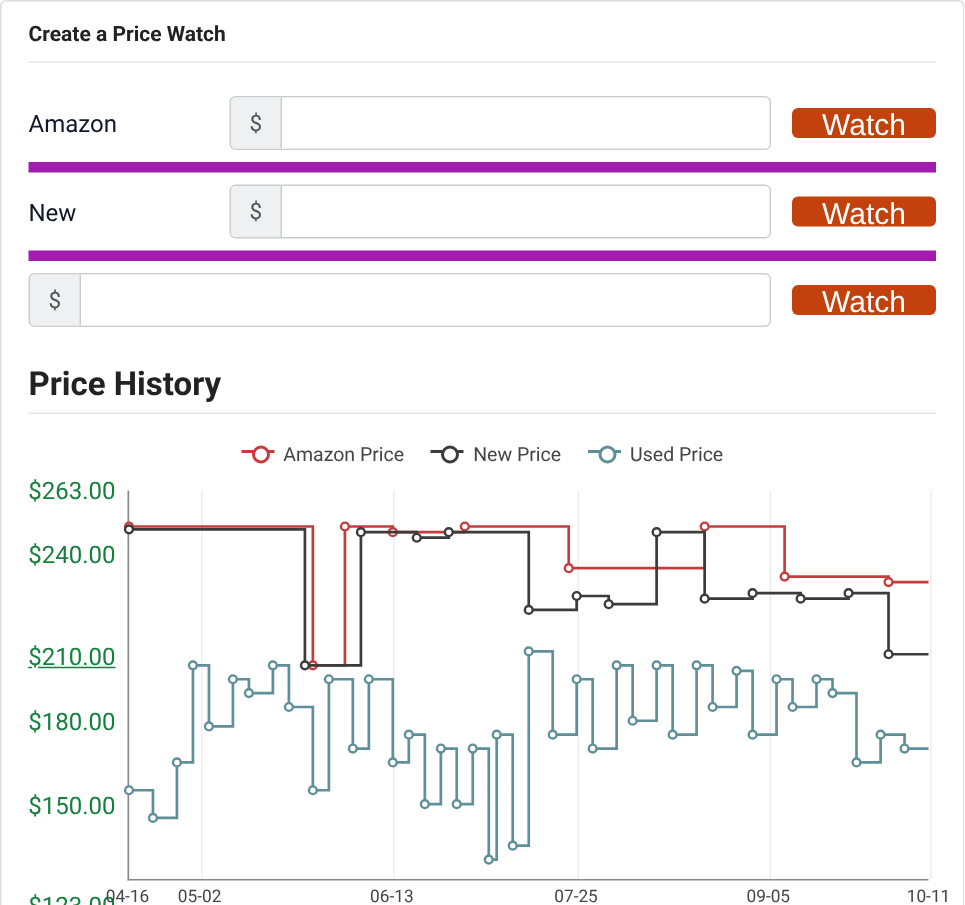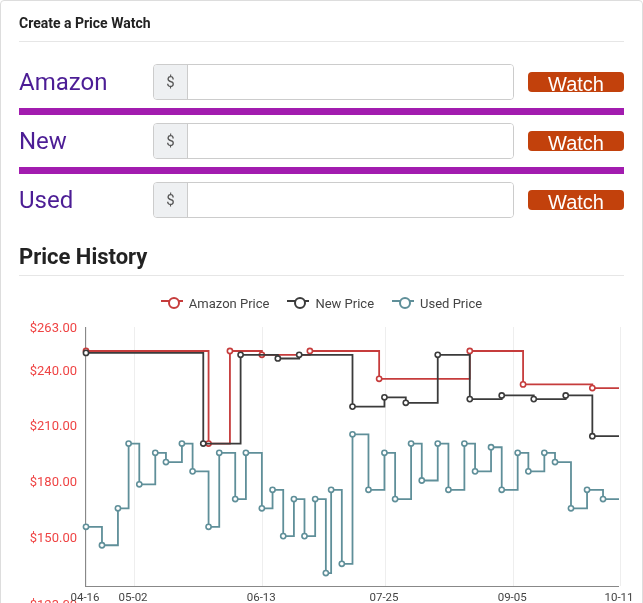--- a/index.html
+++ b/index.html
@@ -24,22 +24,22 @@
   .hr { border-top: 1px solid #e6e6e6; margin: 4px 0 14px 0; }
   .watch-row {
     display: flex;
     align-items: center;
     gap: 14px;
     padding: 8px 0;
   }
   .watch-row + .watch-row { border-top: 7px solid #a21caf; }
   .watch-label {
     width: 120px;
-    color: #4c1d95;
-    font-size: 24px;
+    color: #0f172a;
+    font-size: 16px;
   }
   .input-group {
     flex: 1;
     display: flex;
     align-items: stretch;
     height: 36px;
     border: 1px solid #ccc;
     border-radius: 4px;
     overflow: hidden;
     background: #fff;
@@ -100,21 +100,21 @@
     content: ""; position: absolute; left: 0; right: 0; top: 4px; height: 2px;
     background: currentColor;
   }
   .legend-swatch::after {
     content: ""; position: absolute; left: 7px; top: 1px; width: 8px; height: 8px;
     border: 2px solid currentColor; border-radius: 50%; background: #fff;
   }
   .y-ticks { position: absolute; left: 0; top: 0; bottom: 30px; width: 62px; }
   .y-tick {
     position: absolute; right: 4px; transform: translateY(-50%);
-    font-size: 13px; color: #ef4444; font-variant-numeric: tabular-nums;
+    font-size: 16px; color: #15803d; font-variant-numeric: tabular-nums;
   }
   .plot {
     position: absolute; left: 66px; right: 0; top: 0; bottom: 30px;
     border-left: 1px solid #888; border-bottom: 1px solid #888;
   }
   .grid-v { position: absolute; top: 0; bottom: 0; width: 1px; background: #eee; }
   .x-ticks { position: absolute; left: 66px; right: 0; bottom: 0; height: 28px; }
   .x-tick {
     position: absolute; top: 2px; transform: translateX(-50%);
     text-align: center; font-size: 11.5px; color: #444; line-height: 1.15;
@@ -142,21 +142,20 @@
       </div>
       <div class="watch-row">
         <div class="watch-label">New</div>
         <div class="input-group">
           <div class="input-prefix">$</div>
           <input class="input-field" value="" style="">
         </div>
         <button class="watch-btn">Watch</button>
       </div>
       <div class="watch-row">
-        <div class="watch-label">Used</div>
         <div class="input-group">
           <div class="input-prefix">$</div>
           <input class="input-field" value="" style="">
         </div>
         <button class="watch-btn">Watch</button>
       </div>
     </div>
 
   <h3 class="history-title">Price History</h3>
   <div class="hr"></div>
@@ -173,21 +172,21 @@
     <span class="legend-item">
       <span class="legend-swatch" style="color:#5f8f99"></span>
       <span>Used Price</span>
     </span>
   </div>
 
   <div class="chart-wrap">
     <div class="y-ticks" id="y-ticks">
         <div class="y-tick" style="top: 0px;">$263.00</div>
         <div class="y-tick" style="top: 42.7143px;">$240.00</div>
-        <div class="y-tick" style="top: 98px;">$210.00</div>
+        <div class="y-tick" style="top: 111px; text-decoration: underline;">$210.00</div>
         <div class="y-tick" style="top: 154.143px;">$180.00</div>
         <div class="y-tick" style="top: 209.857px;">$150.00</div>
         <div class="y-tick" style="top: 260px; margin-top: 17px;">$123.00</div>
       </div>
     <div class="plot" id="plot">
         <div class="grid-v" style="left: 0px;"></div>
         <div class="grid-v" style="left: 48.06px;"></div>
         <div class="grid-v" style="left: 176.22px;"></div>
         <div class="grid-v" style="left: 299.04px;"></div>
         <div class="grid-v" style="left: 427.2px;"></div>

